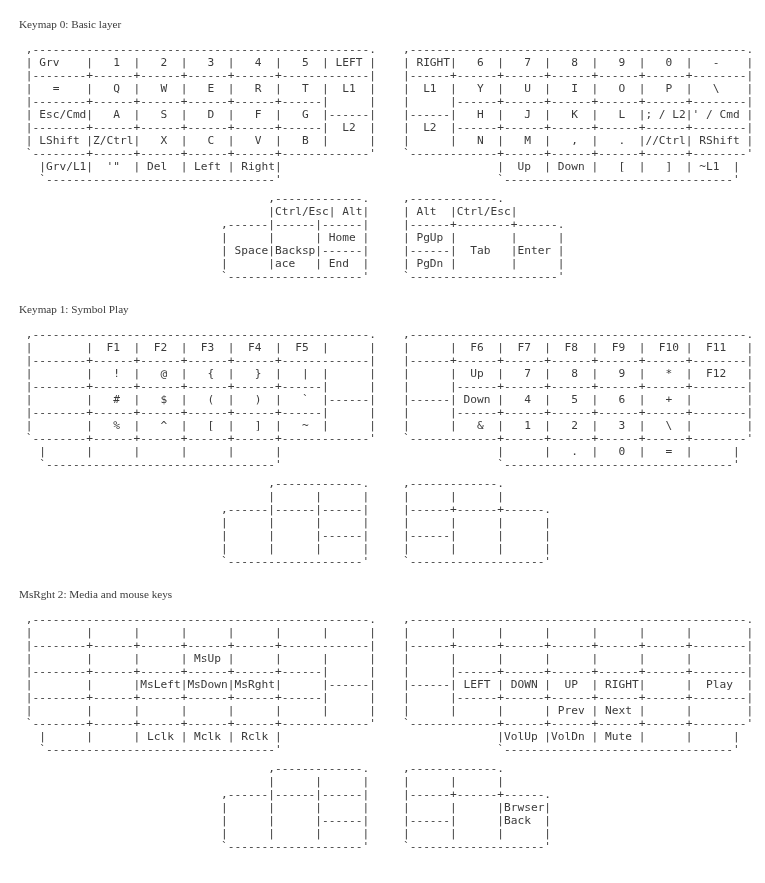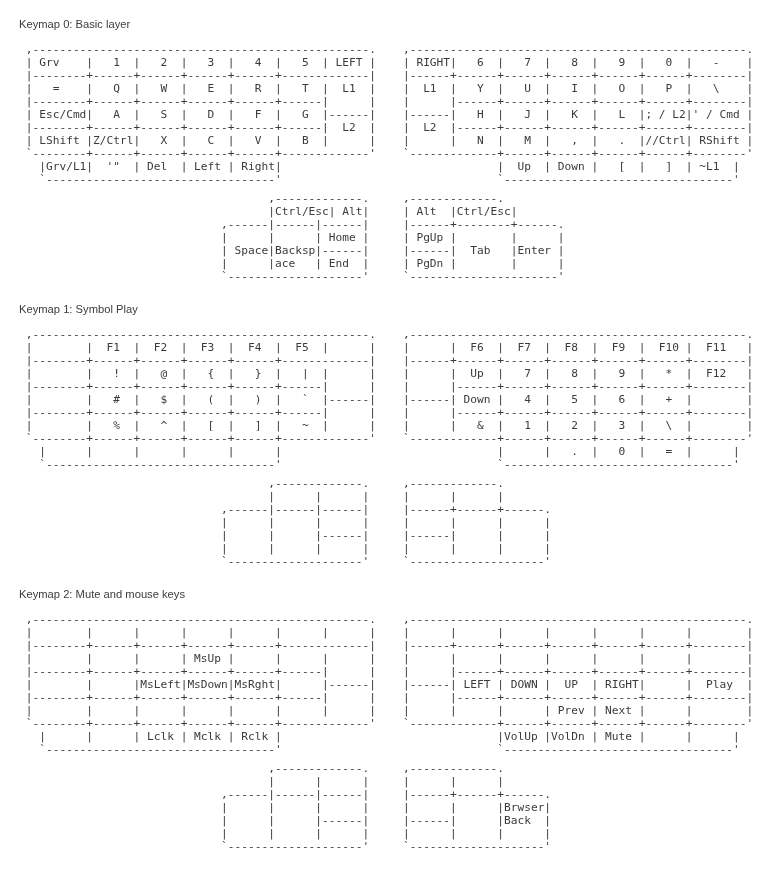--- a/index.html
+++ b/index.html
@@ -3,21 +3,21 @@
 <meta charset="utf-8">
 <style>
   html, body { margin: 0; padding: 0; background: #ffffff; }
   body {
     width: 765px; height: 883px; overflow: hidden; box-sizing: border-box;
     padding: 18px 0 0 19px;
     font-family: "DejaVu Sans Mono", "Liberation Mono", monospace;
   }
   .keymap-section { margin: 0 0 20px 0; }
   .section-title {
-    font-family: Liberation Sans, sans-serif;
+    font-family: Liberation Serif, serif;
     font-size: 11.2px; line-height: 13px; color: #3b3b3b;
     white-space: pre; margin: 0 0 12px 0;
   }
   pre.keymap-art {
     font-family: "DejaVu Sans Mono", "Liberation Mono", monospace;
     font-size: 11.2px; line-height: 13px; color: #3b3b3b;
     margin: 0; white-space: pre;
   }
   pre.thumb-art { margin-top: 6px; }
 </style>
@@ -64,21 +64,21 @@
     <pre class="keymap-art thumb-art">                                     ,-------------.     ,-------------.
                                      |      |      |     |      |      |
                               ,------|------|------|     |------+------+------.
                               |      |      |      |     |      |      |      |
                               |      |      |------|     |------|      |      |
                               |      |      |      |     |      |      |      |
                               `--------------------'     `--------------------'</pre>
   </section>
 
   <section class="keymap-section">
-    <div class="section-title">Keymap 2: Mute and mouse keys</div>
+    <div class="section-title">MsRght 2: Media and mouse keys</div>
     <pre class="keymap-art main-art"> ,--------------------------------------------------.    ,--------------------------------------------------.
  |        |      |      |      |      |      |      |    |      |      |      |      |      |      |        |
  |--------+------+------+------+------+-------------|    |------+------+------+------+------+------+--------|
  |        |      |      | MsUp |      |      |      |    |      |      |      |      |      |      |        |
  |--------+------+------+------+------+------|      |    |      |------+------+------+------+------+--------|
  |        |      |MsLeft|MsDown|MsRght|      |------|    |------| LEFT | DOWN |  UP  | RIGHT|      |  Play  |
  |--------+------+------+------+------+------|      |    |      |------+------+------+------+------+--------|
  |        |      |      |      |      |      |      |    |      |      |      | Prev | Next |      |        |
  `--------+------+------+------+------+-------------'    `-------------+------+------+------+------+--------'
    |      |      | Lclk | Mclk | Rclk |                                |VolUp |VolDn | Mute |      |      |

